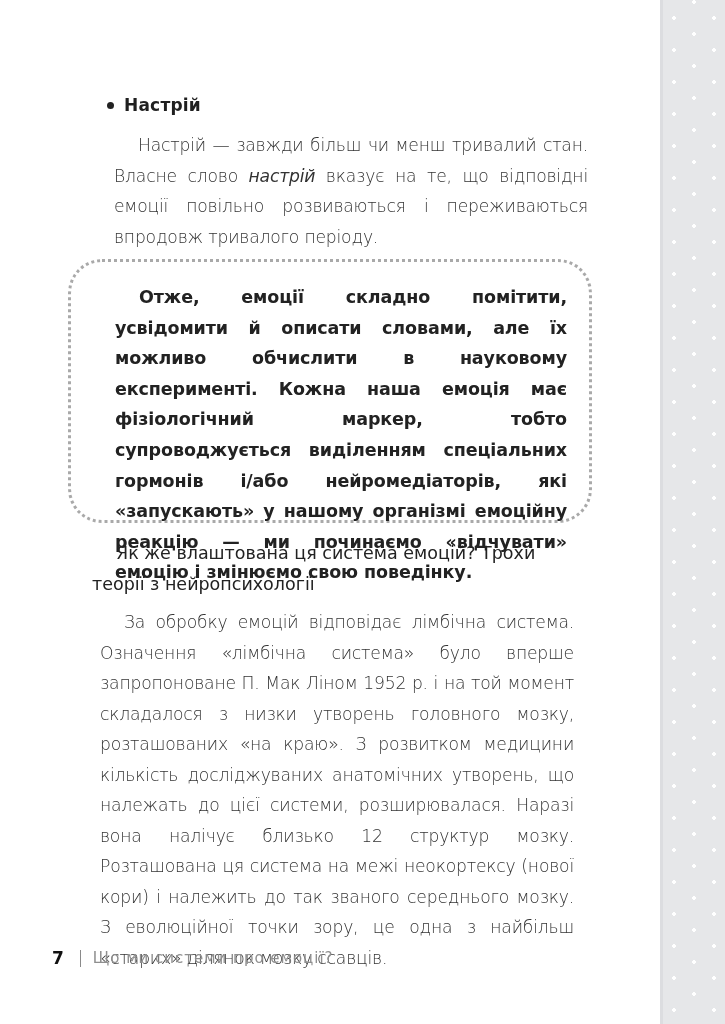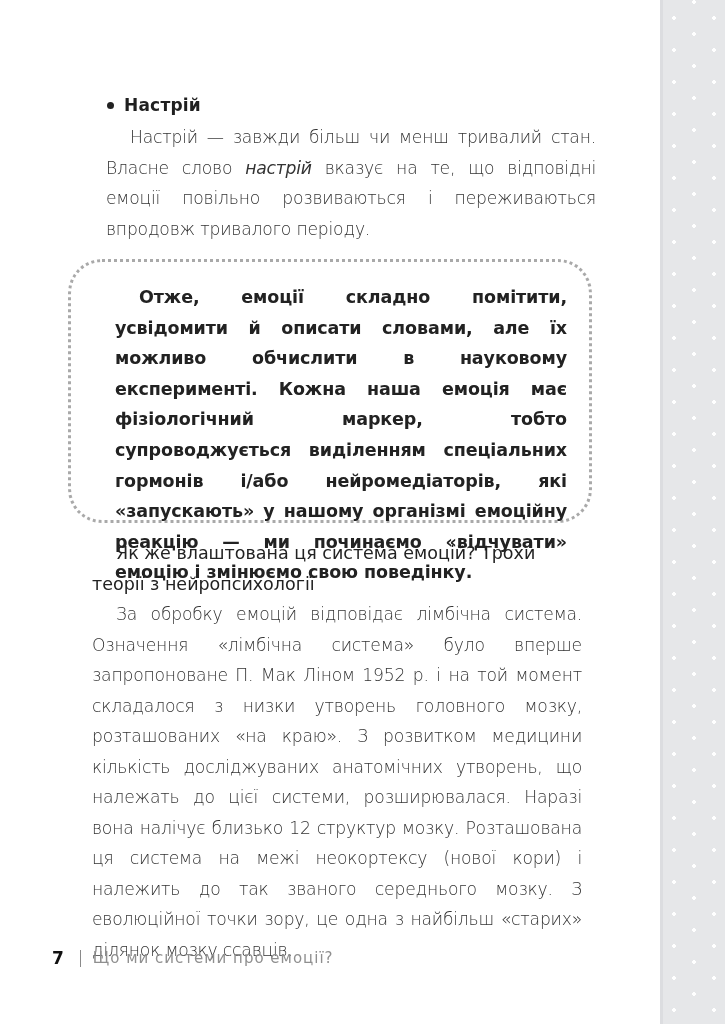--- a/index.html
+++ b/index.html
@@ -39,21 +39,21 @@
       position: absolute;
       left: 106px;
       top: 88px;
       width: 490px;
     }
     .body-text {
       font-size: 17.2px;
       line-height: 30.5px;
       color: #333333;
       text-align: justify;
-      margin: 0;
+      margin: 8px;
       font-weight: 300;
       letter-spacing: -0.2px;
     }
     .indent {
       text-indent: 24px;
     }
     .bullet-heading {
       display: flex;
       align-items: center;
       height: 34px;

